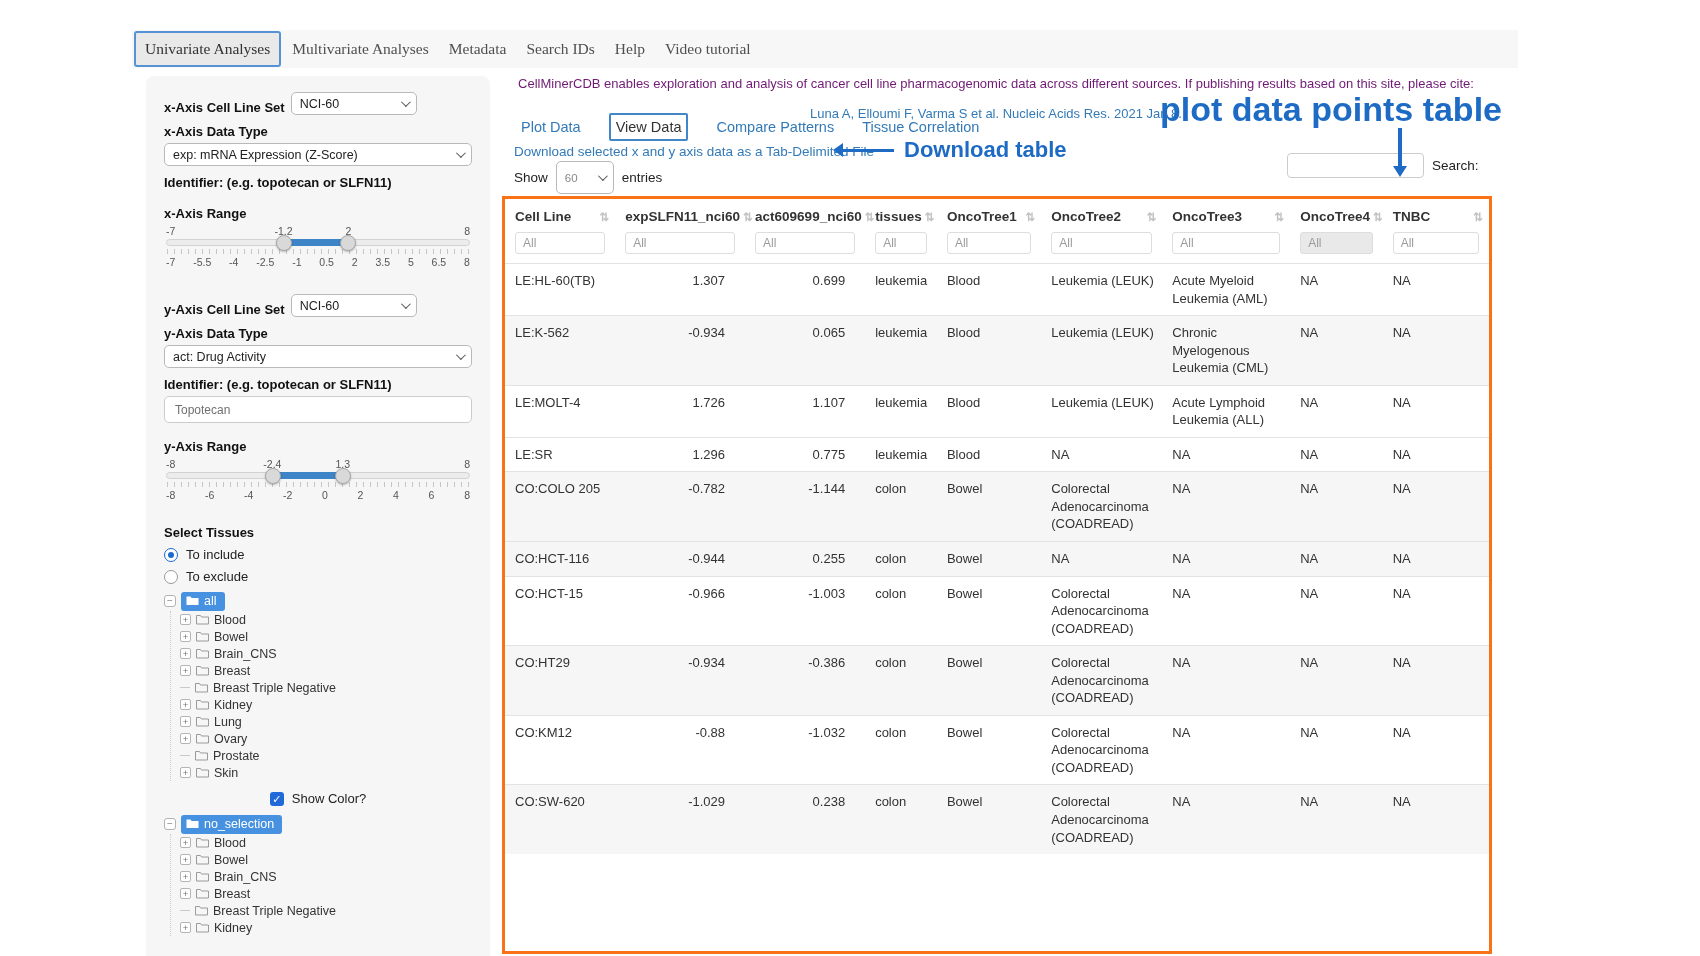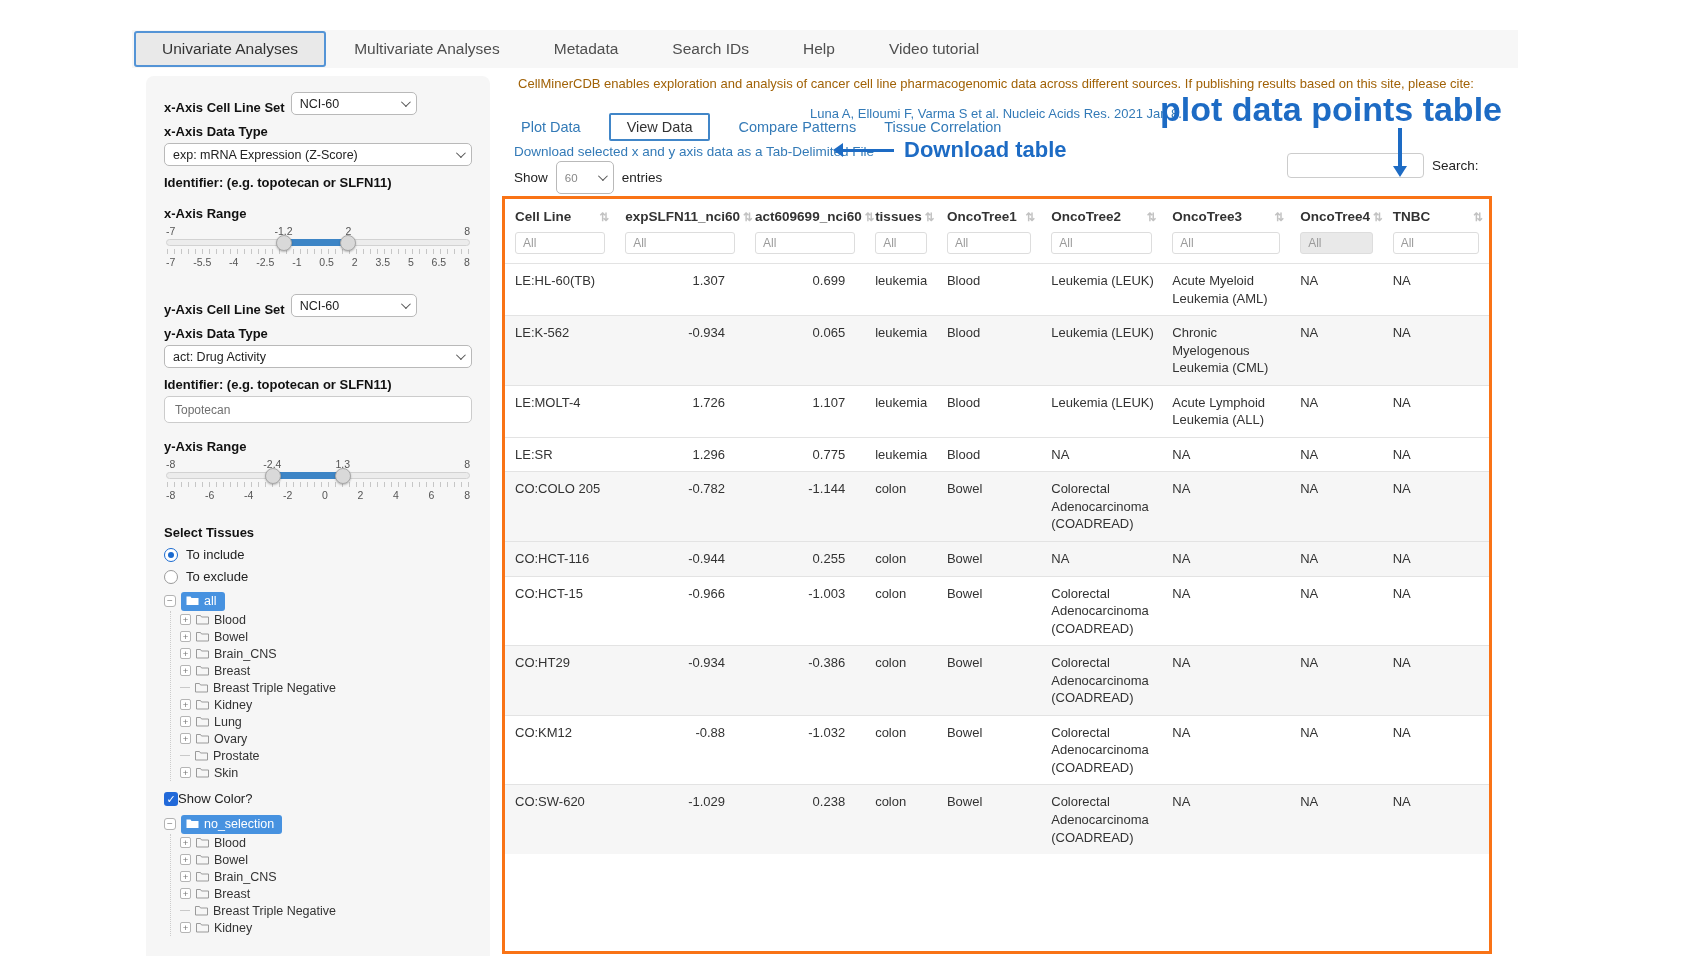--- a/index.html
+++ b/index.html
@@ -1,20 +1,20 @@
 <!DOCTYPE html>
 <html><head>
 <meta charset="utf-8">
 <style>
   * { margin:0; padding:0; box-sizing:border-box; }
   html,body { width:1700px; height:956px; background:#fff; font-family:"Liberation Sans", sans-serif; overflow:hidden; position:relative; }
 
   
   .topnav { position:absolute; left:132px; top:30px; right:182px; height:38px; background:#f7f7f7; display:flex; align-items:center; gap:2px; padding-left:2px; }
-  .nav-item { padding:7px 26px; font-size:15.5px; color:#4f4f4f; white-space:nowrap; cursor:default; }
+  .nav-item { padding:7px 9px; font-size:15.5px; color:#4f4f4f; white-space:nowrap; cursor:default;font-family:Liberation Serif, serif; }
   .nav-item.active { background:#e9e9e9; border:2px solid #5494d6; border-radius:3px; color:#333; }
 
   
   .sidebar { position:absolute; left:146px; top:76px; width:344px; bottom:0; background:#f6f6f6; border-radius:8px 8px 0 0; padding:14px 18px 0 18px; font-size:13px; color:#222; overflow:hidden; }
   .fld-label { font-weight:bold; font-size:13px; color:#111; margin:9px 0 4px; }
   .inline-row { display:flex; align-items:flex-end; gap:6px; margin-top:2px; }
   .inline-row .fld-label { margin:0; }
   .sel { background:#fff; border:1px solid #b9b9b9; border-radius:5px; height:23px; display:flex; align-items:center; justify-content:space-between; padding:0 8px; font-size:12.5px; color:#222; cursor:default; }
   .sel-sm { width:126px; }
   .sel-full { width:100%; }
@@ -29,39 +29,39 @@
   .sl-fill  { position:absolute; top:-1px; height:7px; background:#3d85c6; }
   .knob { position:absolute; top:-5px; width:16px; height:16px; background:#d9d9d9; border:1px solid #a8a8a8; border-radius:50%; transform:translateX(-50%); box-shadow:0 1px 2px rgba(0,0,0,.25); }
   .sl-ticks { height:5px; margin:3px 1px 1px; background:repeating-linear-gradient(90deg,#c6c6c6 0 1px,transparent 1px 7px); }
   .sl-ticklabels { display:flex; justify-content:space-between; font-size:10.5px; color:#555; margin-top:2px; }
 
   .radio-row { display:flex; align-items:center; gap:8px; margin:7px 0; }
   .radio { width:14px; height:14px; border:1px solid #9a9a9a; border-radius:50%; background:#fff; position:relative; flex:none; }
   .radio.on { border-color:#1a6ad0; }
   .radio.on::after { content:""; position:absolute; left:3px; top:3px; width:6px; height:6px; border-radius:50%; background:#1a6ad0; }
 
-  .check-row { display:flex; align-items:center; margin:10px 0 8px; }
+  .check-row { display:flex; align-items:center; gap:8px; margin:10px 0 8px;justify-content:center; }
   .cbox { width:14px; height:14px; border-radius:3px; background:#2169d9; color:#fff; font-size:11px; line-height:14px; text-align:center; flex:none; }
   .cbox::after { content:"\2713"; }
 
   .tree { margin:6px 0 4px; }
   .tree-rootrow { display:flex; align-items:center; gap:5px; height:20px; }
   .dock { width:12px; height:12px; border:1px solid #b3b3b3; border-radius:3px; background:#fff; color:#888; font-size:10px; line-height:10px; text-align:center; flex:none; }
   .tree-sel { display:flex; align-items:center; gap:5px; background:#4792e0; color:#fff; padding:2px 8px 3px 5px; border-radius:3px; font-size:12.5px; }
   .tree-children { margin-left:6px; border-left:1px dotted #cccccc; padding-left:9px; }
   .tree-item { display:flex; align-items:center; gap:5px; height:17px; font-size:12.5px; color:#333; }
   .expander { width:11px; height:11px; border:1px solid #b5b5b5; border-radius:2px; background:#fff; color:#777; font-size:9.5px; line-height:9px; text-align:center; flex:none; }
   .leafline { width:10px; height:1px; background:#c9c9c9; flex:none; }
 
   
-  .citation { position:absolute; left:500px; width:992px; top:76px; text-align:center; font-size:13px; color:#a16207; }
+  .citation { position:absolute; left:500px; width:992px; top:76px; text-align:center; font-size:13px; color:#701a75; }
   .citation-link { position:absolute; left:500px; width:992px; top:94px; text-align:center; font-size:13px; color:#337ab7;margin-top:12px; }
   .tabs { position:absolute; left:521px; top:113px; display:flex; align-items:center; gap:28px; font-size:14.5px; }
   .tab { color:#337ab7; cursor:default; }
-  .tab.active { color:#333; border:2px solid #4186c8; border-radius:2px; padding:4px 16px; }
+  .tab.active { color:#333; border:2px solid #4186c8; border-radius:2px; padding:4px 5px; }
   .download-link { position:absolute; left:514px; top:144px; font-size:13.5px; color:#337ab7; }
   .show-entries { position:absolute; left:514px; top:161px; display:flex; align-items:center; gap:8px; font-size:13.5px; color:#222; }
   .entries-select { width:58px; height:33px; }
   .entries-select span { color:#888; font-size:11.5px; }
   .search-wrap { position:absolute; left:1287px; top:153px; display:flex; align-items:center; gap:8px; font-size:13.5px; color:#222; }
   .search-input { width:137px; height:25px; border:1px solid #ccc; border-radius:4px; background:#fff; }
 
   
   .ann-download { position:absolute; left:836px; top:137px; display:flex; align-items:center; color:#1d6bc4; font-weight:bold; font-size:22px; white-space:nowrap; }
   .arrow-left { width:58px; height:3px; background:#1d6bc4; margin-right:10px; position:relative; flex:none; }

